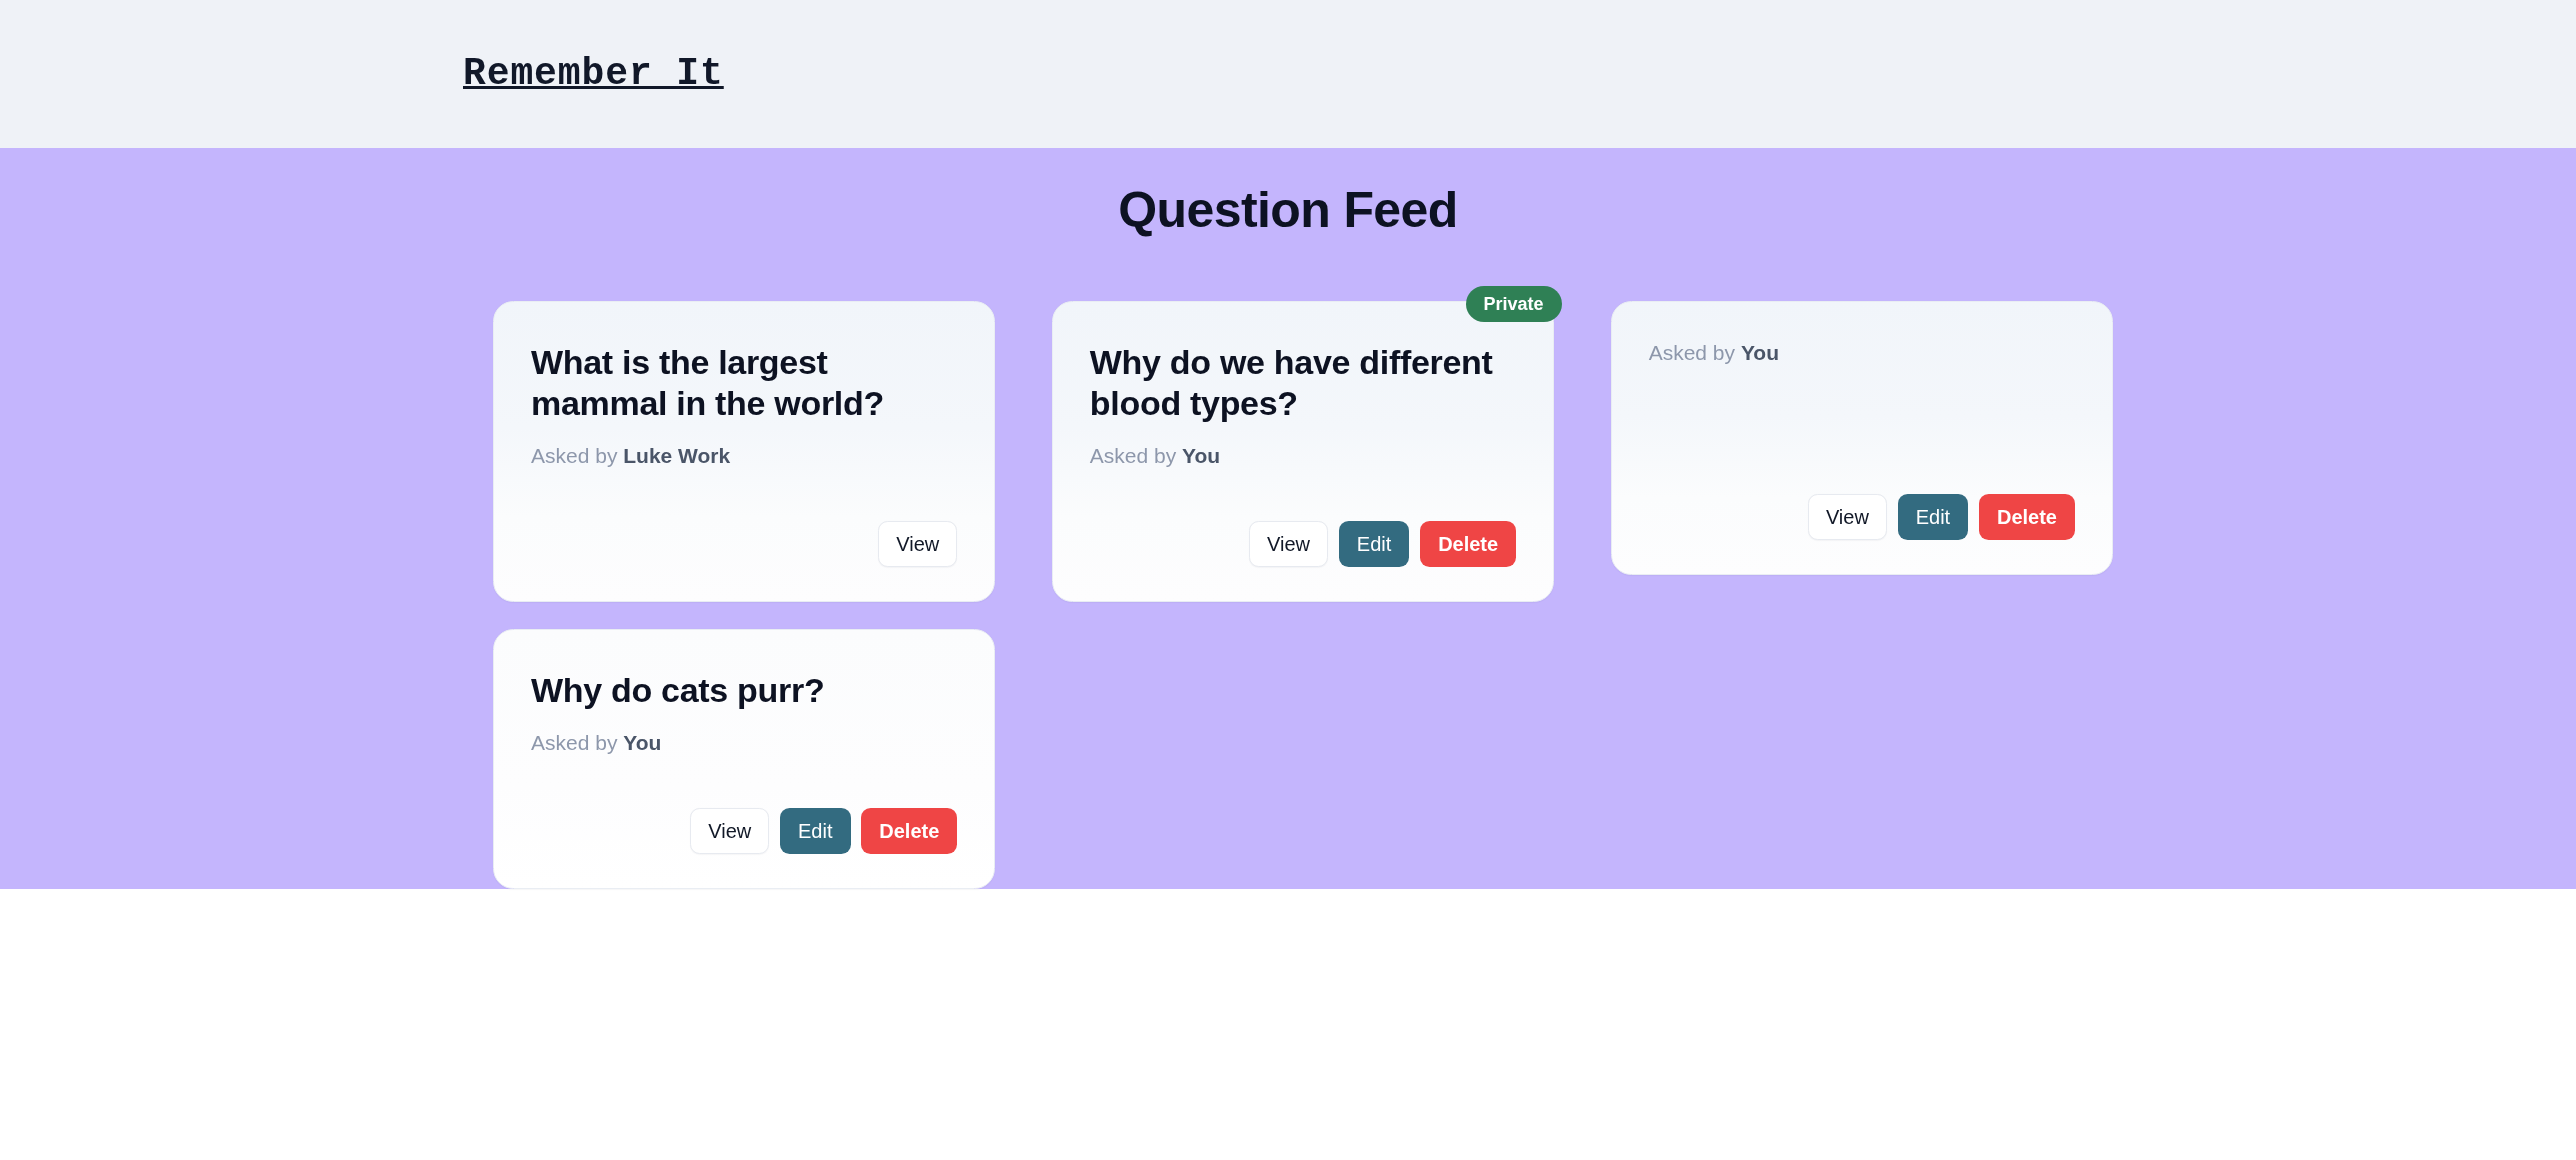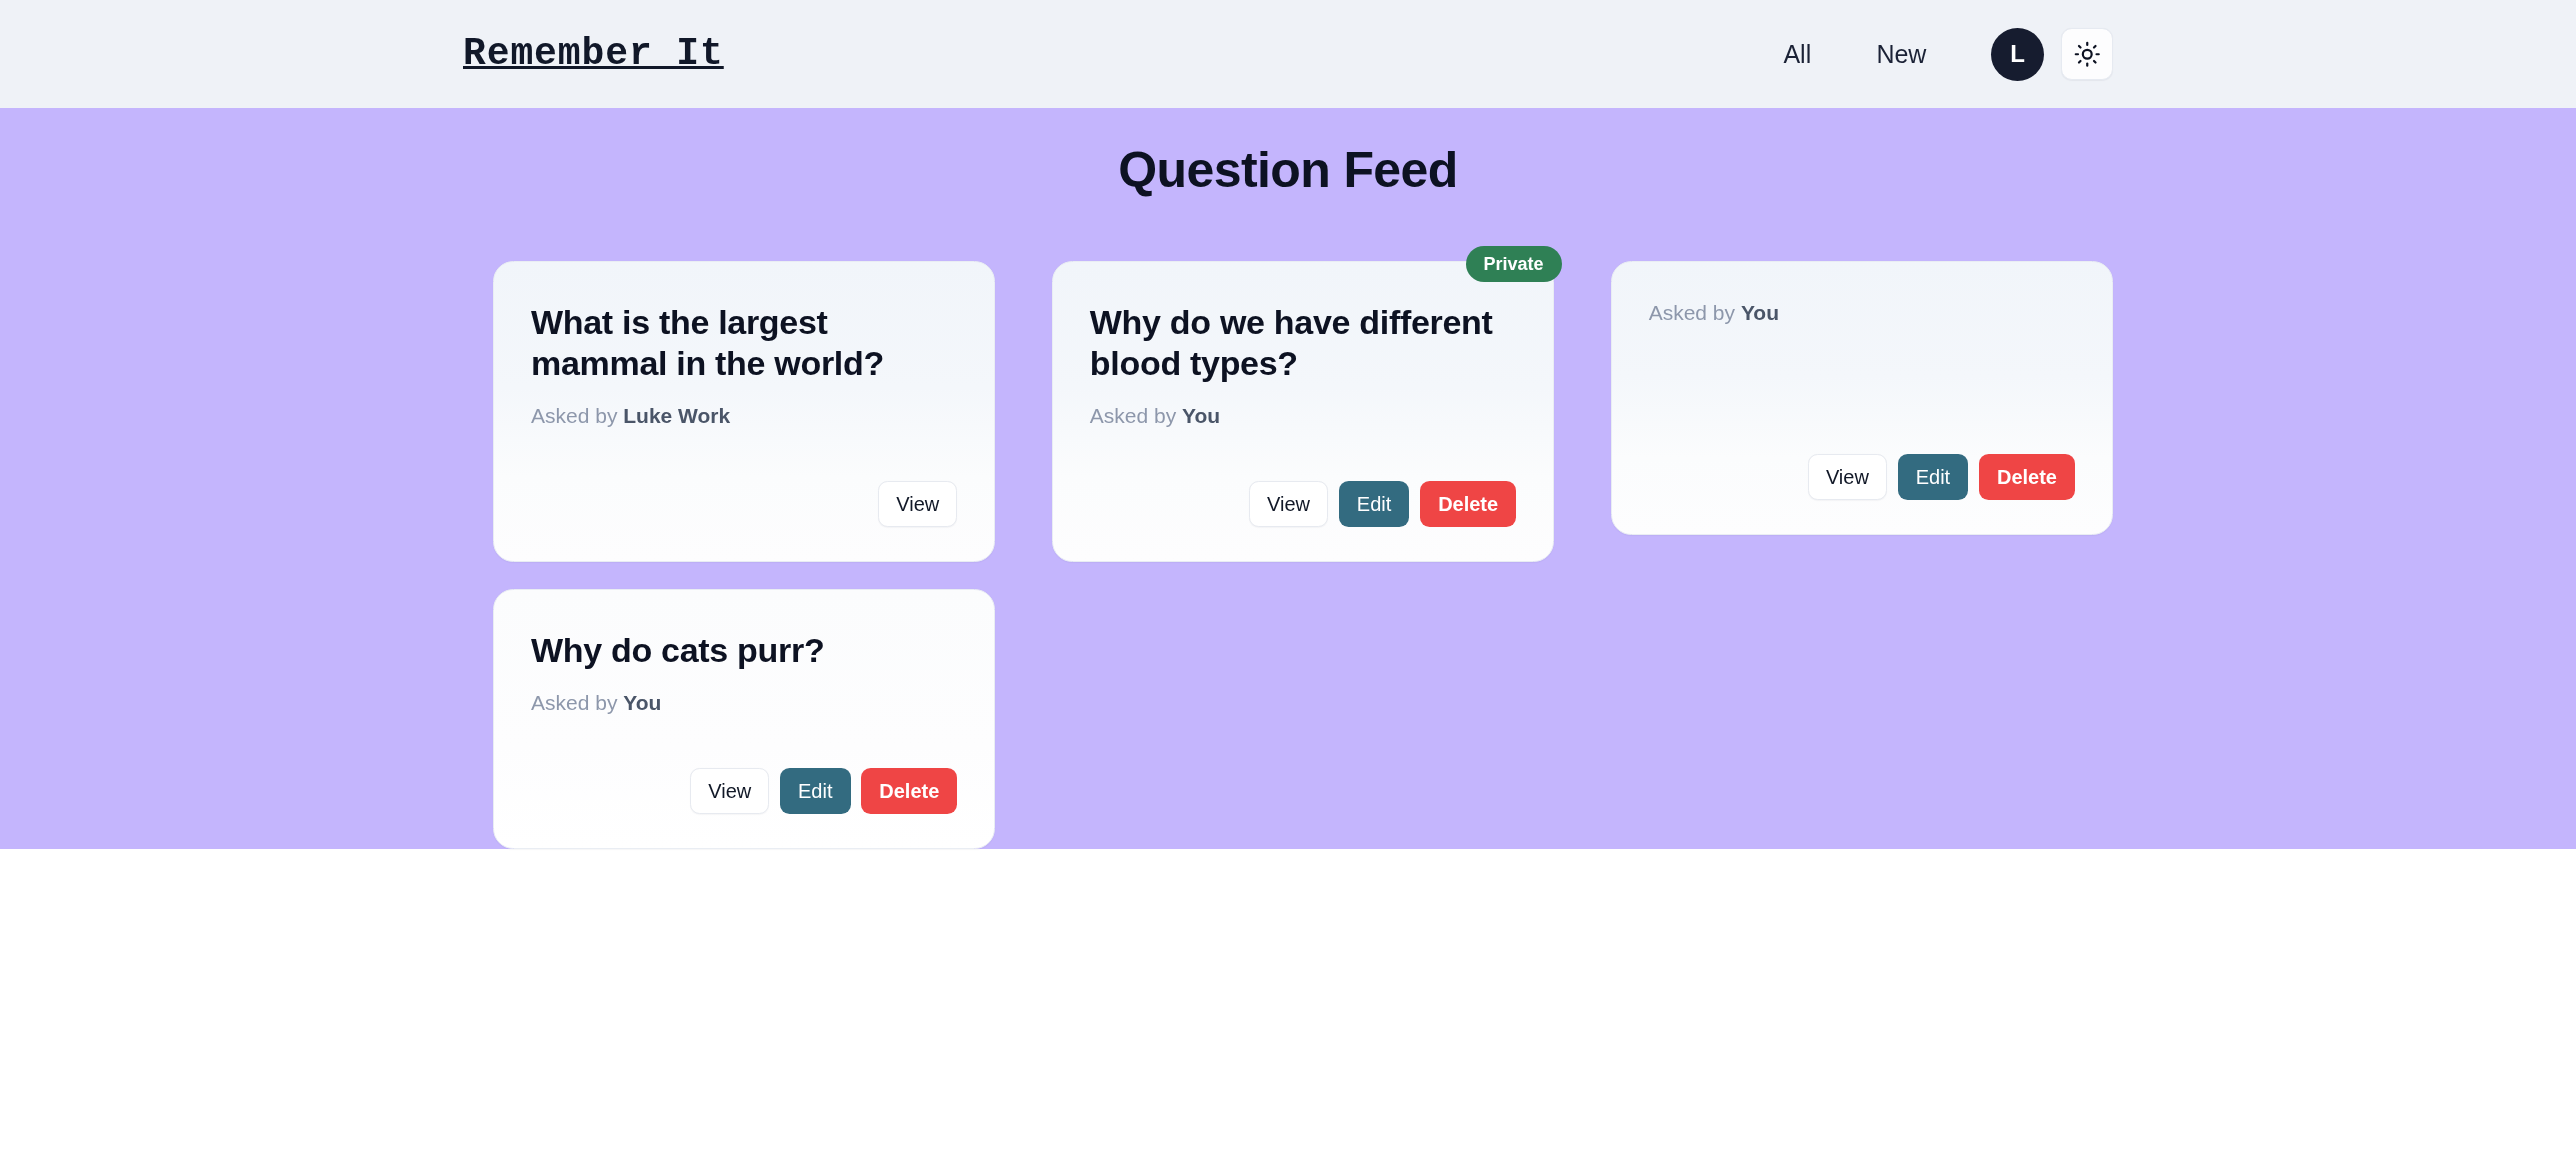--- a/index.html
+++ b/index.html
@@ -11,21 +11,21 @@
     width: 2576px;
     height: 1161px;
     background: #ffffff;
     font-family: "Liberation Sans", sans-serif;
     -webkit-font-smoothing: antialiased;
     overflow: hidden;
   }
 
   
   .site-header {
-    height: 108px;
+    height: 148px;
     background: #eff2f7;
     display: flex;
     align-items: center;
     justify-content: space-between;
     padding: 0 463px 0 463px;
     box-sizing: border-box;
   }
   .brand {
     font-family: "Liberation Mono", "DejaVu Sans Mono", monospace;
     font-size: 38px;
@@ -196,42 +196,20 @@
     white-space: nowrap;
     z-index: 5;
   }
 </style>
 </head>
 <body>
 
 <header class="site-header">
   <a class="brand" href="#">Remember It</a>
 
-  <div class="header-right">
-    <a class="nav-link nav-all" href="#">All</a>
-    <a class="nav-link nav-new" href="#">New</a>
-
-    <div class="avatar">L</div>
-
-    <button class="theme-toggle">
-      <span>
-        <svg width="26.5" height="26.5" viewBox="0 0 24 24" fill="none" stroke="#0d1222" stroke-width="2" stroke-linecap="round">
-          <circle cx="12" cy="12" r="4"></circle>
-          <line x1="12" y1="1.6" x2="12" y2="3.6"></line>
-          <line x1="12" y1="20.4" x2="12" y2="22.4"></line>
-          <line x1="1.6" y1="12" x2="3.6" y2="12"></line>
-          <line x1="20.4" y1="12" x2="22.4" y2="12"></line>
-          <line x1="4.5" y1="4.5" x2="5.9" y2="5.9"></line>
-          <line x1="18.1" y1="18.1" x2="19.5" y2="19.5"></line>
-          <line x1="19.5" y1="4.5" x2="18.1" y2="5.9"></line>
-          <line x1="5.9" y1="18.1" x2="4.5" y2="19.5"></line>
-        </svg>
-      </span>
-    </button>
-  </div>
 </header>
 
 <main class="main">
   <h1 class="page-title">Question Feed</h1>
 
   <section class="feed-grid">
 
     <article class="q-card">
       <h2 class="q-title">What is the largest mammal in the world?</h2>
       <p class="q-meta">

